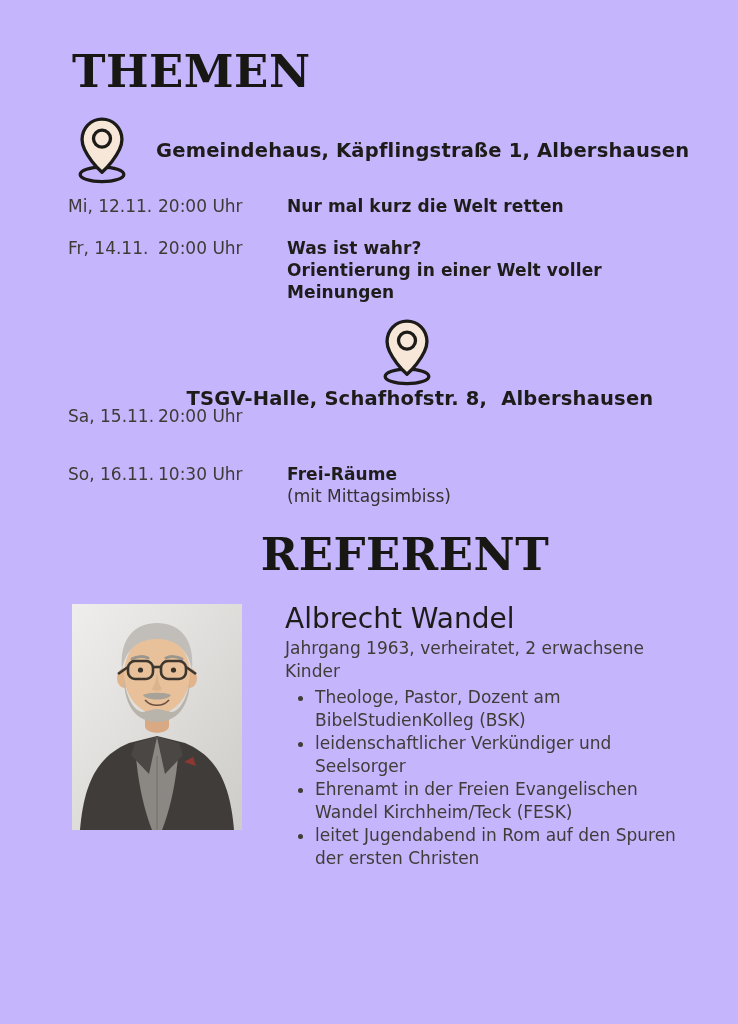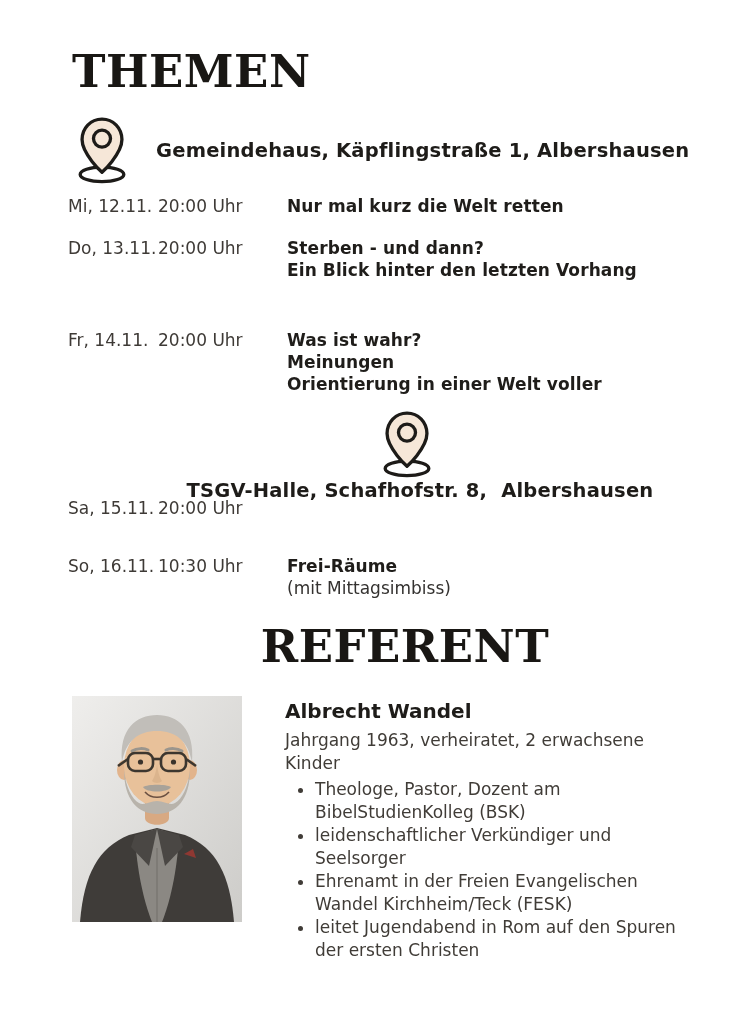--- a/index.html
+++ b/index.html
@@ -1,20 +1,20 @@
 <!DOCTYPE html>
 <html><head>
 <meta charset="utf-8">
 <style>
   html,body{margin:0;padding:0;background:#c9c2ba;}
   .page{
     position:relative;
     width:738px;height:1024px;
     margin:0 auto;
-    background:#ffffff;
+    background:#c4b5fd;
     font-family:"DejaVu Sans","Liberation Sans",sans-serif;
     color:#23211e;
     overflow:hidden;
   }
   h1{
     font-family:"DejaVu Serif","Liberation Serif",serif;
     font-weight:bold;
     font-size:45px;
     line-height:47px;
     letter-spacing:0.5px;
@@ -38,21 +38,21 @@
   .when .date{display:inline-block;width:90px;}
   .tline{font-size:17px;font-weight:bold;color:#1f1d1a;line-height:22px;white-space:nowrap;letter-spacing:0.1px;}
   .note{font-size:17px;color:#343230;line-height:22px;}
   .e1{margin-bottom:20px;}
   .e2{margin-bottom:48px;}
   .e4{margin-bottom:36px;gap:38px;}
 
   .speaker{display:flex;margin:26px 0 0 72px;}
   .photo{width:170px;height:226px;flex:0 0 auto;}
   .bio{margin-left:43px;width:402px;}
-  .name{font-size:20px;font-weight:bold;color:#1e1c19;line-height:30px;margin-bottom:3px;}
+  .name{font-size:28px;font-weight:normal;color:#1e1c19;line-height:30px;margin-bottom:3px;}
   .details{font-size:17px;color:#403c37;line-height:23px;}
   ul.bullets{margin:3px 0 0 0;padding-left:30px;}
   ul.bullets li{font-size:17px;color:#403c37;line-height:23px;}
 </style>
 </head>
 <body>
 
 <div class="page">
 
   <h1 class="h-themen">THEMEN</h1>
@@ -68,38 +68,29 @@
 
   <div class="event e1">
     <div class="when">
       <span class="date">Mi, 12.11.</span><span class="time">20:00 Uhr</span>
     </div>
     <div class="what">
       <div class="tline">Nur mal kurz die Welt retten</div>
     </div>
   </div>
 
-  <div class="event e2">
-    <div class="when">
-      <span class="date">Do, 13.11.</span><span class="time">20:00 Uhr</span>
-    </div>
-    <div class="what">
-      <div class="tline">Sterben - und dann?</div>
-      <div class="tline">Ein Blick hinter den letzten Vorhang</div>
-    </div>
-  </div>
 
   <div class="event e3">
     <div class="when">
       <span class="date">Fr, 14.11.</span><span class="time">20:00 Uhr</span>
     </div>
     <div class="what">
       <div class="tline">Was ist wahr?</div>
+      <div class="tline">Orientierung in einer Welt voller</div>
       <div class="tline">Meinungen</div>
-      <div class="tline">Orientierung in einer Welt voller</div>
     </div>
   </div>
 
   <div class="venue venue-2">
     <svg class="pin" viewBox="0 0 52 64" aria-hidden="true">
       <ellipse cx="26" cy="55.5" rx="21" ry="7" fill="none" stroke="#1d1b18" stroke-width="3.2"></ellipse>
       <path d="M26 2.2 C15 2.2 6.8 11 6.8 22 C6.8 36 26 53.5 26 53.5 C26 53.5 45.2 36 45.2 22 C45.2 11 37 2.2 26 2.2 Z" fill="#f6e7d8" stroke="#1d1b18" stroke-width="3.2" stroke-linejoin="round"></path>
       <circle cx="26" cy="21" r="8.2" fill="none" stroke="#1d1b18" stroke-width="3.2"></circle>
     </svg>
     <div class="venue-name">TSGV-Halle, Schafhofstr. 8,  Albershausen</div>

